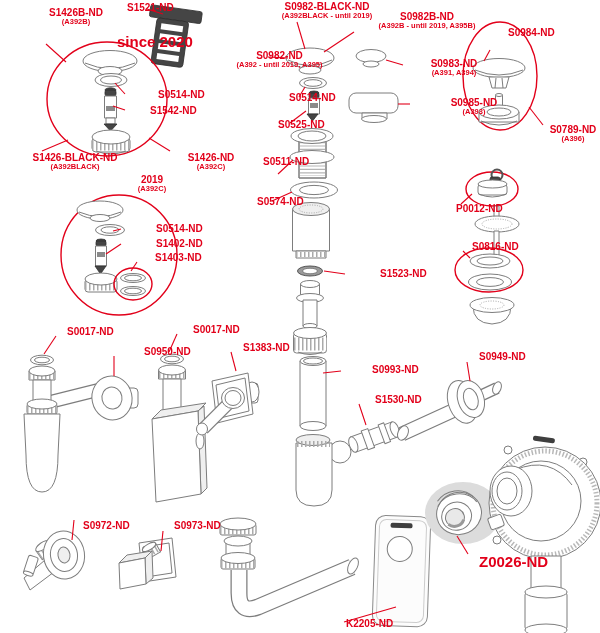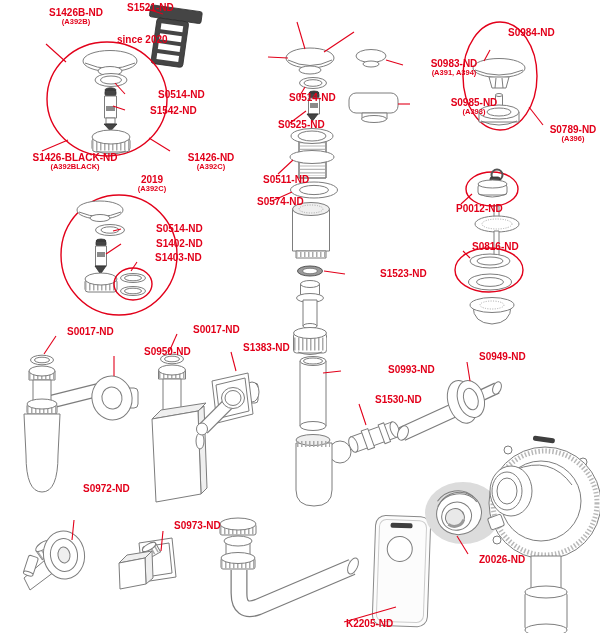--- a/index.html
+++ b/index.html
@@ -3,21 +3,21 @@
 <meta charset="utf-8">
 <style>
   html,body{margin:0;padding:0;background:#fff;}
   #stage{position:relative;width:600px;height:633px;background:#fff;overflow:hidden;
          font-family:"Liberation Sans",sans-serif;}
   #art{position:absolute;left:0;top:0;}
   .lbl{position:absolute;color:#e2001a;font:700 10px "Liberation Sans",sans-serif;
        line-height:1.1;white-space:nowrap;padding-left:32px;}
   .lbl .s{display:block;font-size:7.5px;font-weight:700;}
   .c{text-align:center;}
-  .big{font-size:10px;}
+  .big{font-size:15px;}
 </style>
 </head>
 <body>
 
 <div id="stage">
 
 <svg id="art" width="600" height="633" viewBox="0 0 600 633">
   <style>
     .o{fill:none;stroke:#7d7d7d;stroke-width:1;stroke-linejoin:round;}
     .w{fill:#fff;stroke:#7d7d7d;stroke-width:1;stroke-linejoin:round;}
@@ -410,45 +410,48 @@
   <div class="lbl c" style="left:6px;top:7px;width:76px"><span>S1426B-ND</span><span class="s">(A392B)</span></div>
 
   <div class="lbl big" style="left:85px;top:34px"><span>since 2020</span></div>
 
   <div class="lbl" style="left:126px;top:89px"><span>S0514-ND</span></div>
   <div class="lbl" style="left:118px;top:105px"><span>S1542-ND</span></div>
 
   <div class="lbl c" style="left:-3px;top:152px;width:92px"><span>S1426-BLACK-ND</span><span class="s">(A392BLACK)</span></div>
   <div class="lbl c" style="left:150px;top:152px;width:58px"><span>S1426-ND</span><span class="s">(A392C)</span></div>
 
+  <div class="lbl c" style="left:247px;top:1px;width:96px"><span>S0982-BLACK-ND</span><span class="s">(A392BLACK - until 2019)</span></div>
+  <div class="lbl c" style="left:200px;top:50px;width:95px"><span>S0982-ND</span><span class="s">(A392 - until 2019, A395)</span></div>
+  <div class="lbl c" style="left:345px;top:11px;width:100px"><span>S0982B-ND</span><span class="s">(A392B - until 2019, A395B)</span></div>
   <div class="lbl c" style="left:391px;top:58px;width:62px"><span>S0983-ND</span><span class="s">(A391, A394)</span></div>
   <div class="lbl c" style="left:411px;top:97px;width:62px"><span>S0985-ND</span><span class="s">(A393)</span></div>
   <div class="lbl" style="left:476px;top:27px"><span>S0984-ND</span></div>
   <div class="lbl c" style="left:512px;top:124px;width:58px"><span>S0789-ND</span><span class="s">(A396)</span></div>
 
   <div class="lbl" style="left:257px;top:92px"><span>S0514-ND</span></div>
   <div class="lbl" style="left:246px;top:119px"><span>S0525-ND</span></div>
-  <div class="lbl" style="left:231px;top:174px"><span>S0511-ND</span></div>
+  <div class="lbl" style="left:231px;top:156px"><span>S0511-ND</span></div>
   <div class="lbl" style="left:225px;top:196px"><span>S0574-ND</span></div>
 
   <div class="lbl c" style="left:91px;top:174px;width:58px"><span>2019</span><span class="s">(A392C)</span></div>
   <div class="lbl" style="left:124px;top:223px"><span>S0514-ND</span></div>
   <div class="lbl" style="left:124px;top:238px"><span>S1402-ND</span></div>
   <div class="lbl" style="left:123px;top:252px"><span>S1403-ND</span></div>
 
   <div class="lbl" style="left:348px;top:268px"><span>S1523-ND</span></div>
   <div class="lbl" style="left:424px;top:203px"><span>P0012-ND</span></div>
   <div class="lbl" style="left:440px;top:241px"><span>S0816-ND</span></div>
 
   <div class="lbl" style="left:35px;top:326px"><span>S0017-ND</span></div>
   <div class="lbl" style="left:112px;top:346px"><span>S0950-ND</span></div>
   <div class="lbl" style="left:161px;top:324px"><span>S0017-ND</span></div>
   <div class="lbl" style="left:211px;top:342px"><span>S1383-ND</span></div>
-  <div class="lbl" style="left:356px;top:364px"><span>S0993-ND</span></div>
+  <div class="lbl" style="left:340px;top:364px"><span>S0993-ND</span></div>
   <div class="lbl" style="left:343px;top:394px"><span>S1530-ND</span></div>
   <div class="lbl" style="left:447px;top:351px"><span>S0949-ND</span></div>
 
-  <div class="lbl" style="left:51px;top:483px"><span>S0972-ND</span></div>
+  <div class="lbl" style="left:51px;top:520px"><span>S0972-ND</span></div>
   <div class="lbl" style="left:142px;top:520px"><span>S0973-ND</span></div>
   <div class="lbl" style="left:314px;top:618px"><span>K2205-ND</span></div>
   <div class="lbl big" style="left:447px;top:554px"><span>Z0026-ND</span></div>
 
 </div>
 
 </body></html>

